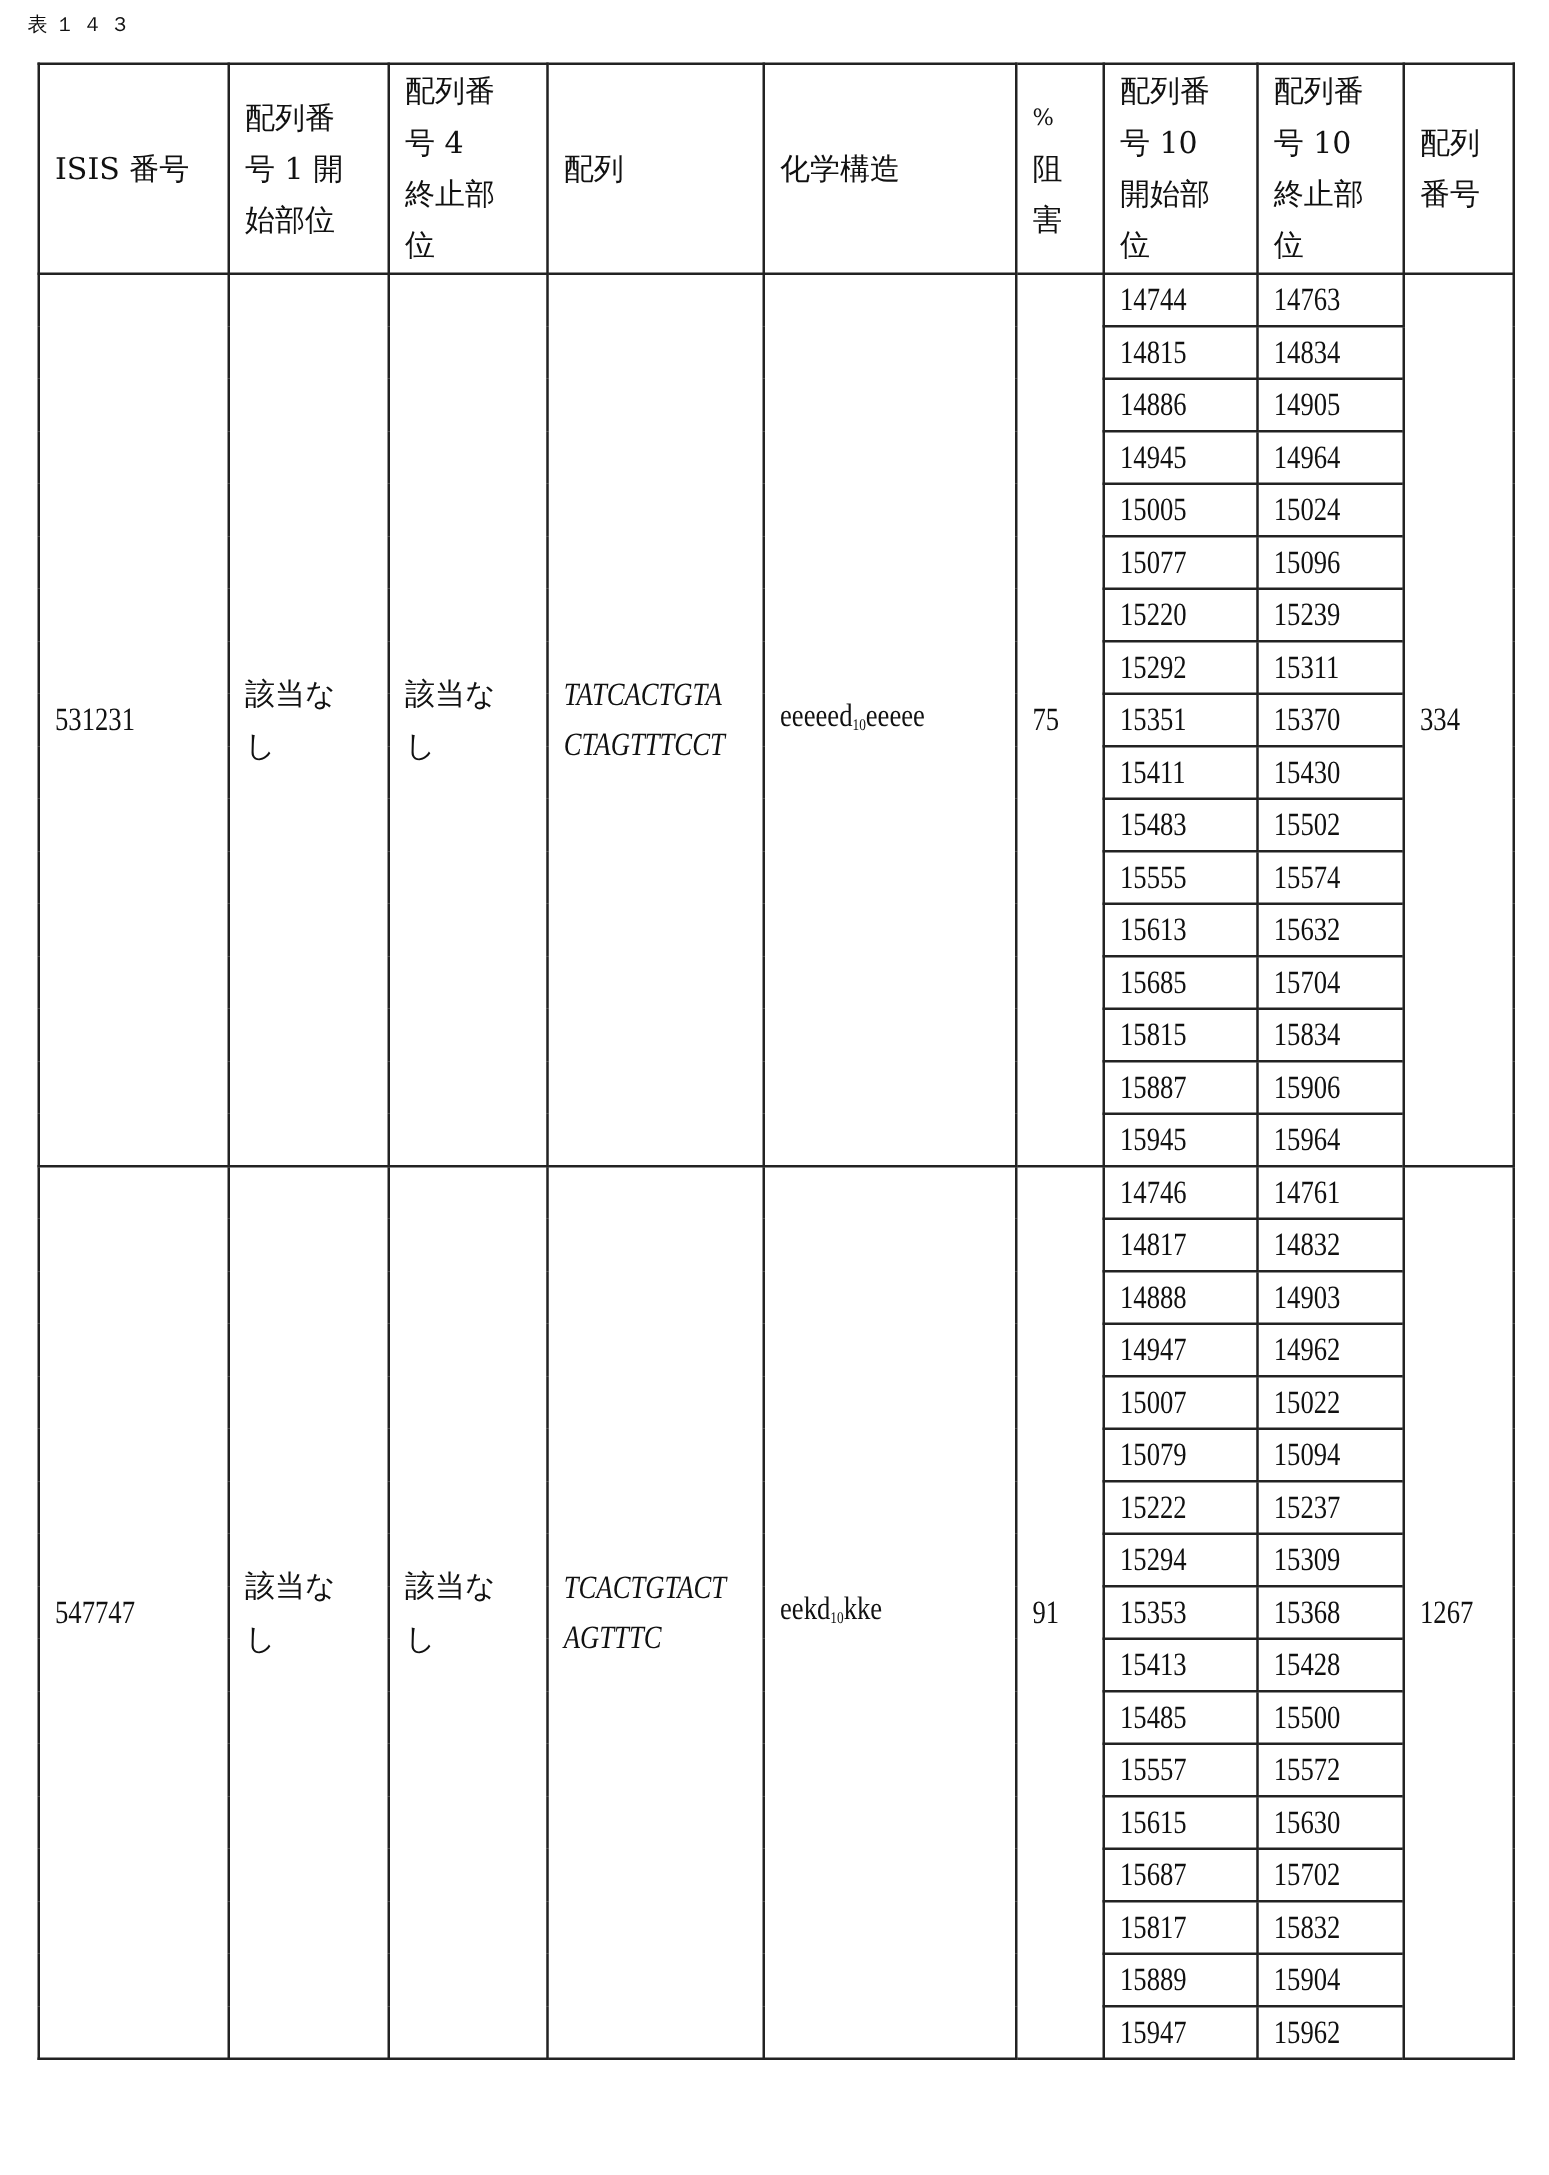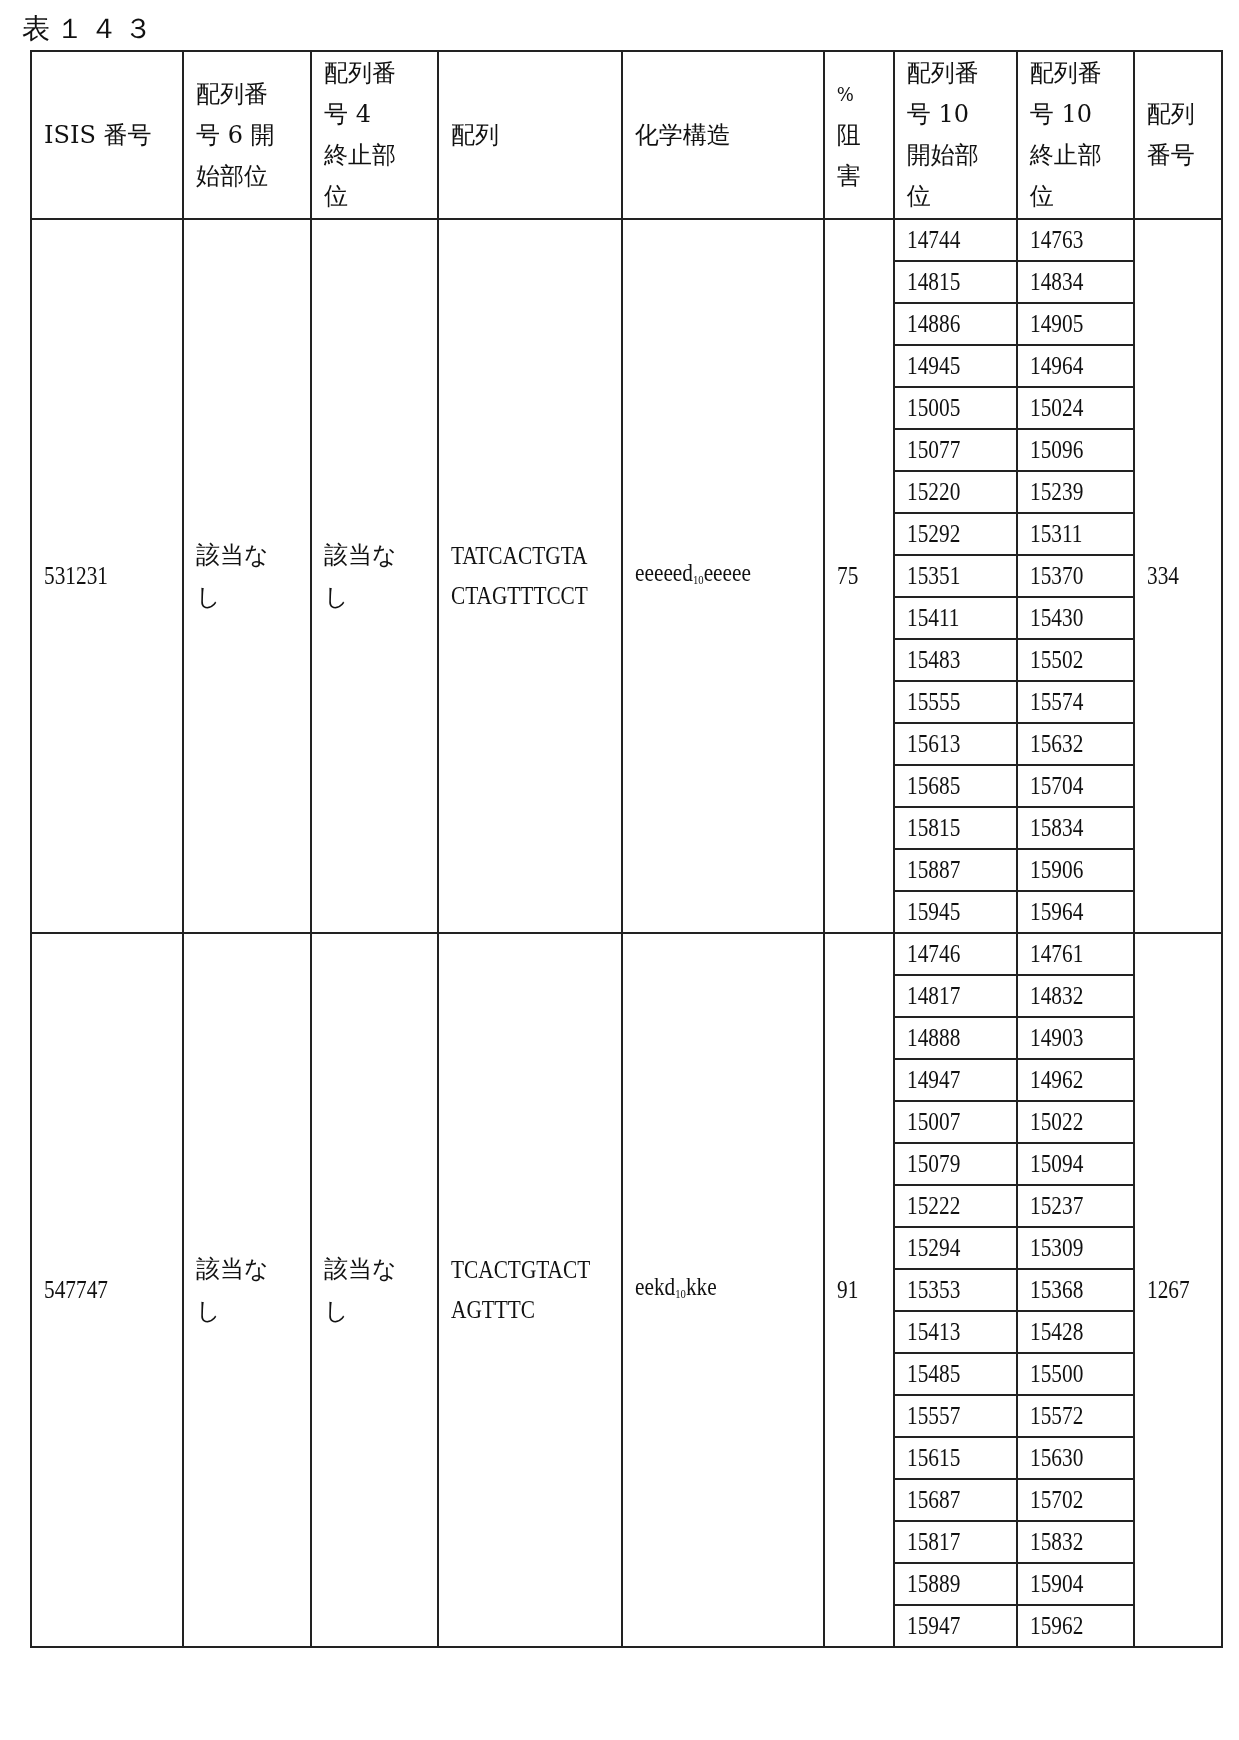--- a/index.html
+++ b/index.html
@@ -1,24 +1,24 @@
 <!DOCTYPE html>
 <html><head>
 <meta charset="utf-8">
 <style>
   html, body { margin: 0; padding: 0; background: #ffffff; }
   body { width: 1239px; height: 1740px; position: relative; font-family: "DejaVu Serif", "Liberation Serif", serif; color: #111; }
-  .caption { position: absolute; left: 22px; top: 10px; font-size: 28px; letter-spacing: 6px; }
+  .caption { position: absolute; left: 22px; top: 10px; font-size: 16px; letter-spacing: 6px; }
   table { position: absolute; left: 30px; top: 50px; border-collapse: collapse; table-layout: fixed; }
   td, th { border: 2px solid #222; font-weight: normal; font-size: 24px; line-height: 42px; padding: 0 0 0 12px; text-align: left; vertical-align: middle; }
   th { line-height: 41px; vertical-align: middle; }
   .hdr { height: 168px; }
   .num { font-family: "Liberation Serif", "DejaVu Serif", serif; font-size: 26px; letter-spacing: 0px; transform: scaleX(0.82); transform-origin: left center; display: inline-block; }
   .pos td.pc { height: 40px; line-height: 40px; padding-left: 12px; }
-  .seq { line-height: 40px; }
+  .seq { line-height: 40px; font-style: italic; }
   sub { font-size: 13px; vertical-align: -3px; }
 </style>
 </head>
 <body>
 
 <div class="caption">表１４３</div>
 
 <table>
   <colgroup>
     <col style="width:152px">
@@ -29,21 +29,21 @@
       <col style="width:70px">
       <col style="width:123px">
       <col style="width:117px">
       <col style="width:88px">
   </colgroup>
   <thead>
     <tr class="hdr">
       <th><span>ISIS 番号</span></th>
       <th>
           <div>配列番</div>
-          <div>号 6 開</div>
+          <div>号 1 開</div>
           <div>始部位</div>
         </th>
       <th>
           <div>配列番</div>
           <div>号 4</div>
           <div>終止部</div>
           <div>位</div>
         </th>
       <th>配列</th>
       <th>化学構造</th>

